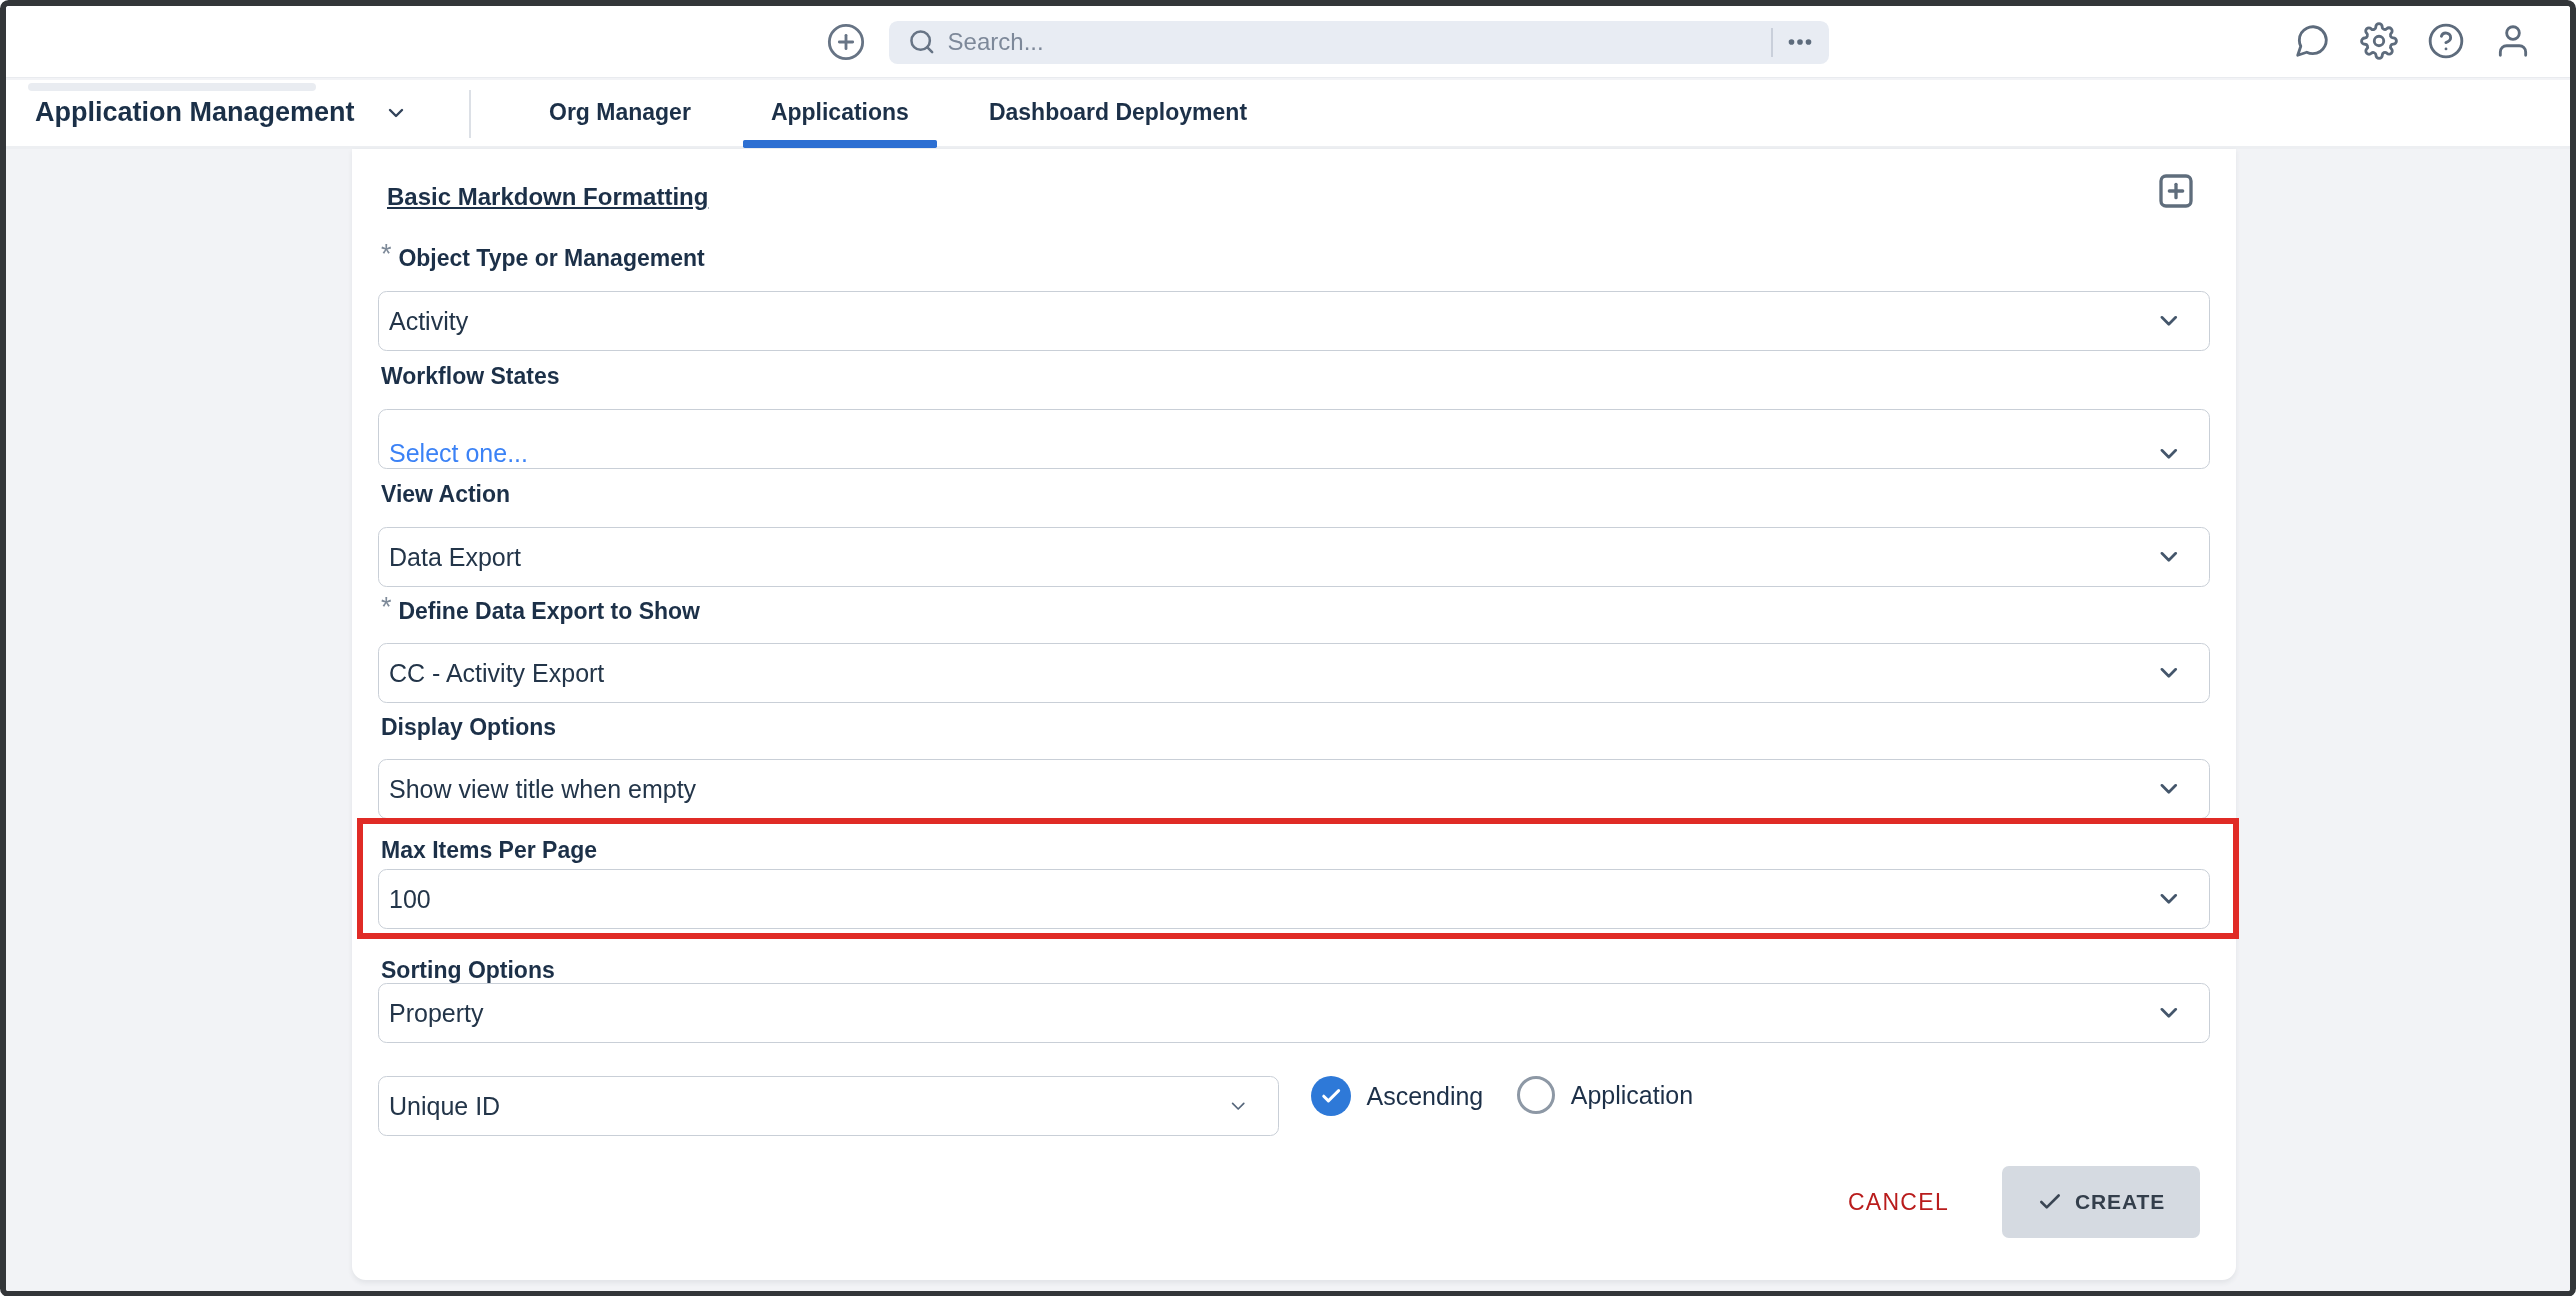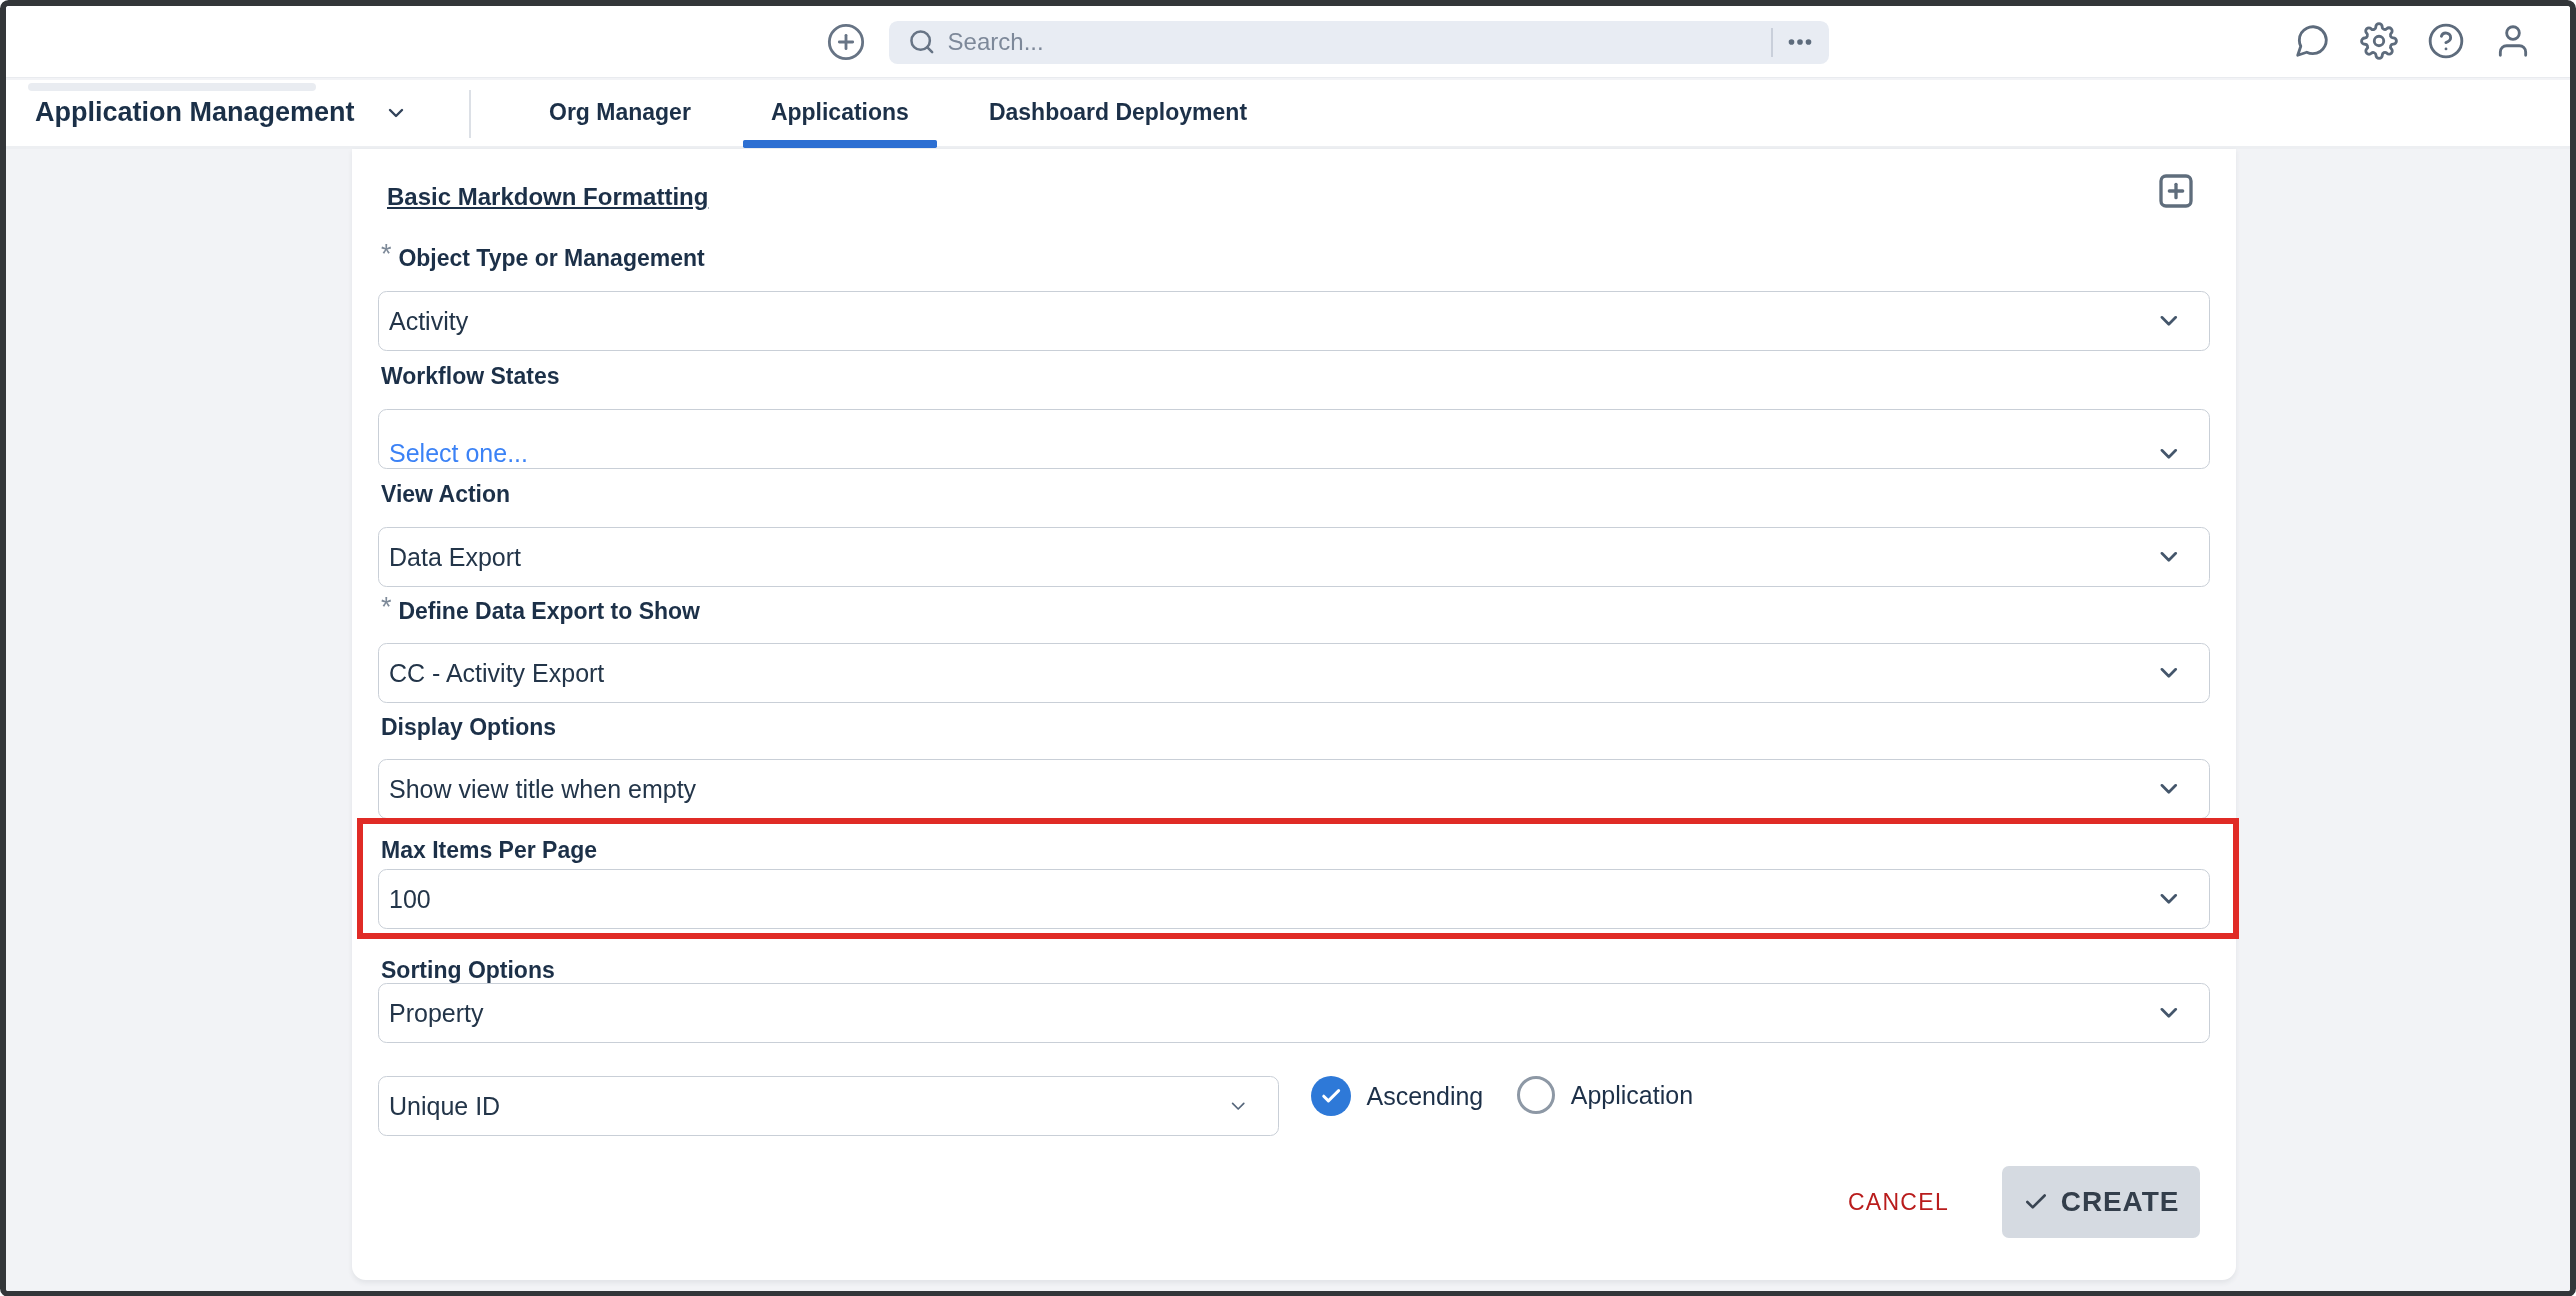--- a/index.html
+++ b/index.html
@@ -82,21 +82,21 @@
 
   .actions { position:absolute; right:36px; top:1017px; height:72px; display:flex;
             align-items:center; gap:53px; }
   .cancel-btn { font-size:23px; font-weight:400; letter-spacing:1.3px; color:#b91c1c;
             background:none; border:none; cursor:pointer;
             font-family:"Liberation Sans","DejaVu Sans",sans-serif; }
   .create-btn { width:198px; height:72px; background:#d5dae1; border:none; border-radius:6.9px;
             display:flex; align-items:center; justify-content:center; gap:12px; cursor:pointer;
             font-family:"Liberation Sans","DejaVu Sans",sans-serif; }
   .create-btn .chk { width:26px; height:26px; color:#3a4553; }
-  .create-btn .lbl { font-size:28px; font-weight:700; letter-spacing:0.9px; color:#333e4b; }
+  .create-btn .lbl { font-size:21px; font-weight:700; letter-spacing:0.9px; color:#333e4b; }
 
   svg { display:block; }
 </style>
 </head>
 <body>
 
 <div class="frame">
 
   <div class="topbar">
     <div class="plus-circle-btn">

